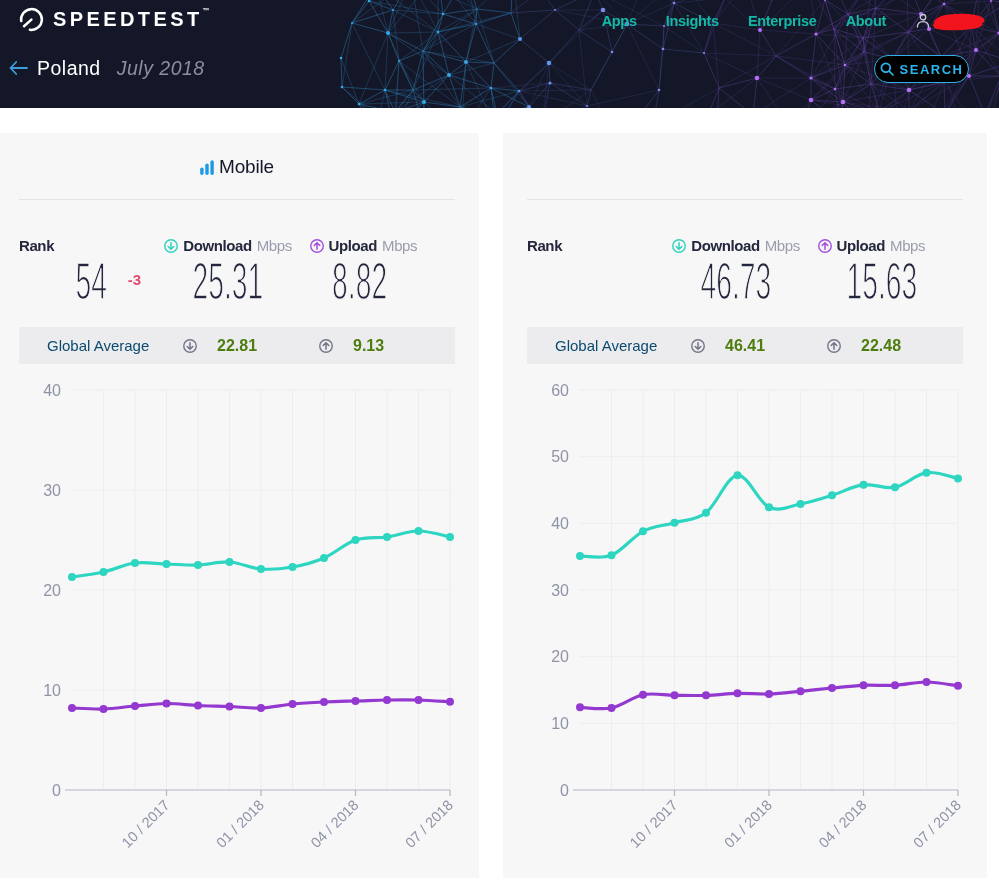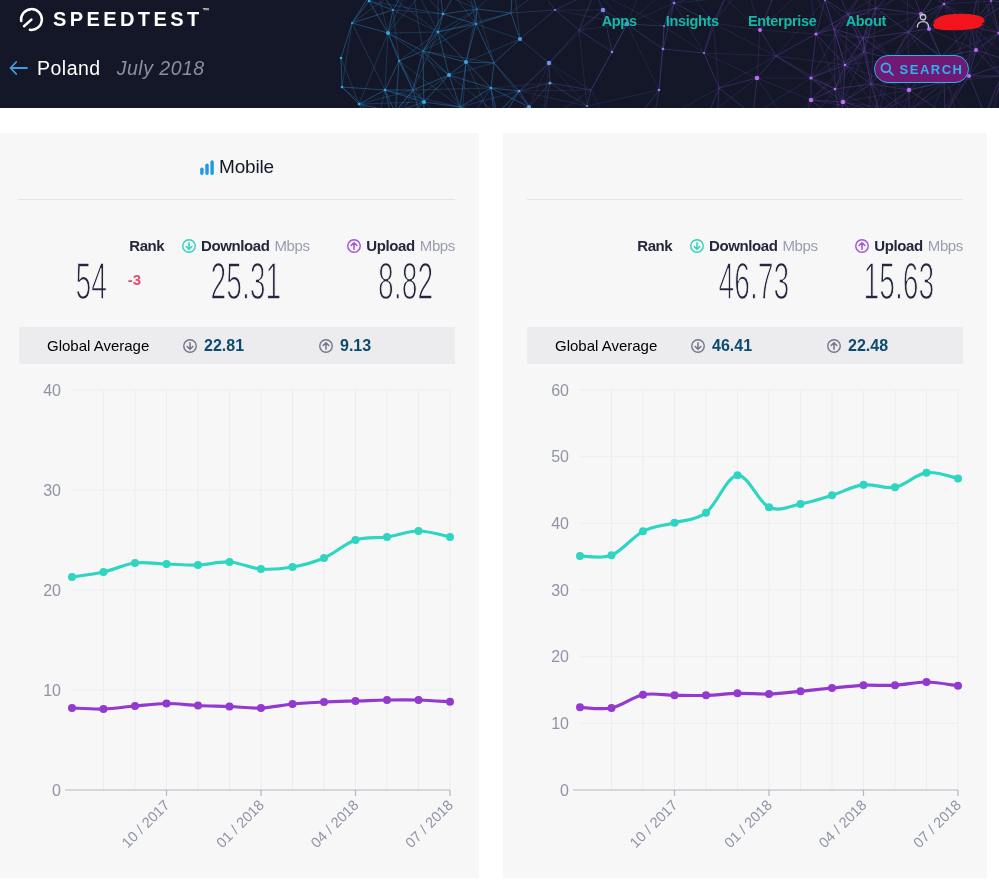--- a/index.html
+++ b/index.html
@@ -7,35 +7,35 @@
 .hdr { position:absolute; top:0; left:0; width:999px; height:108px; background:#141727; overflow:hidden; }
 .logo { position:absolute; left:19px; top:7px; display:flex; align-items:center; }
 .logotext { color:#fff; font-size:20px; font-weight:bold; letter-spacing:3.4px; margin-left:9px; }
 .tm { font-size:7px; vertical-align:top; position:relative; top:-1px; letter-spacing:0; }
 .nav { position:absolute; top:13px; right:113px; display:flex; gap:29px; }
 .nav a { color:#14b8a6; font-size:14.5px; font-weight:bold; text-decoration:none; letter-spacing:-0.3px; }
 .redblob { position:absolute; left:931px; top:12px; }
 .row2 { position:absolute; left:9px; top:54px; height:28px; display:flex; align-items:center; }
 .pl { color:#fff; font-size:19.5px; margin-left:9px; letter-spacing:0.5px; }
 .jd { color:#8b8fa1; font-size:19.5px; font-style:italic; margin-left:16px; letter-spacing:0.5px;}
-.search { position:absolute; left:874px; top:55px; width:95px; height:28px; border:1.5px solid #2fb0e8; border-radius:14px; display:flex; align-items:center; justify-content:center; gap:6px; background:#701a75; color:#2db4ee; font-size:13px; font-weight:bold; letter-spacing:1.5px; }
+.search { position:absolute; left:874px; top:55px; width:95px; height:28px; border:1.5px solid #2fb0e8; border-radius:14px; display:flex; align-items:center; justify-content:center; gap:6px; background:#000000; color:#2db4ee; font-size:13px; font-weight:bold; letter-spacing:1.5px; }
 .card { position:absolute; top:133px; width:484px; height:745px; background:#f7f7f8; }
 .c1 { left:-5px; } .c2 { left:503px; }
 .ctitle { position:absolute; top:23px; left:0; width:100%; display:flex; align-items:center; justify-content:center; gap:5px; }
 .ctitle span { font-size:19px; color:#15182b; letter-spacing:-0.2px; }
 .stats { position:absolute; top:104px; left:24px; width:436px; display:flex; }
-.col { width:145.3px; display:flex; flex-direction:column; align-items:flex-end; }
+.col { width:145.3px; display:flex; flex-direction:column; align-items:flex-start; }
 .slabel { font-size:15px; font-weight:bold; color:#25273c; display:flex; align-items:center; gap:5px; height:17px; letter-spacing:-0.4px;}
 .slabel .mb { font-weight:normal; color:#9a9dad; }
 .bignum { font-size:51px; color:#23263c; margin-top:-5px; transform:scaleX(0.555); transform-origin:center; white-space:nowrap; line-height:1.28; -webkit-text-stroke:1.5px #f7f7f8; }
 .rankwrap { position:relative; display:flex; justify-content:center; width:100%; }
 .rchange { position:absolute; left:calc(50% + 36px); top:17px; font-size:15px; font-weight:bold; color:#e8486d; }
 .gbar { position:absolute; top:194px; left:24px; width:436px; height:37px; background:#ececee; display:flex; align-items:center; }
-.gtext { color:#000000; font-size:15px; position:absolute; left:28px; }
-.gval { position:absolute; display:flex; align-items:center; gap:7px; font-size:16px; font-weight:bold; color:#0c4a6e; }
+.gtext { color:#0c4a6e; font-size:15px; position:absolute; left:28px; }
+.gval { position:absolute; display:flex; align-items:center; gap:20px; font-size:16px; font-weight:bold; color:#4d7c0f; }
 .chart { position:absolute; top:0; left:0; }
 .divider { position:absolute; top:66px; left:24px; width:436px; height:1px; background:#e4e4e8; }
 </style>
 </head>
 <body>
 <div class="hdr">
 <svg width="999" height="108" viewBox="0 0 999 108" style="position:absolute;top:0;left:0">
 <path d="M376 -15L411 -20M376 -15L369 1M376 -15L393 10M376 -15L352 23M411 -20L438 -26M411 -20L393 10M438 -26L466 -25M438 -26L443 14M466 -25L443 14M466 -25L477 9M513 -25L511 13M369 1L393 10M369 1L352 23M369 1L388 33M393 10L352 23M393 10L388 33M443 14L477 9M443 14L438 32M443 14L476 24M443 14L423 51M477 9L511 13M477 9L476 24M511 13L476 24M511 13L520 39M352 23L388 33M352 23L341 58M388 33L399 61M388 33L423 51M438 32L476 24M438 32L423 51M438 32L466 62M438 32L449 75M476 24L466 62M476 24L494 63M520 39L494 63M341 58L342 87M399 61L423 51M399 61L385 90M399 61L413 90M423 51L466 62M423 51L413 90M423 51L449 75M466 62L494 63M466 62L449 75M466 62L491 88M466 62L460 107M494 63L491 88M494 63L519 91M342 87L385 90M342 87L359 104M385 90L413 90M385 90L359 104M385 90L395 112M385 90L424 102M385 90L395 132M413 90L449 75M413 90L395 112M413 90L424 102M413 90L424 129M449 75L491 88M449 75L424 102M449 75L460 107M491 88L519 91M491 88L460 107M491 88L497 114M491 88L529 107M491 88L496 129M519 91L497 114M519 91L496 129M359 104L395 112M359 104L374 138M359 104L395 132M395 112L424 102M395 112L374 138M395 112L395 132M395 112L424 129M424 102L460 107M424 102L395 132M424 102L424 129M460 107L497 114M460 107L424 129M460 107L461 133M460 107L496 129M497 114L529 107M497 114L461 133M497 114L496 129M529 107L496 129M374 138L395 132M395 132L424 129M424 129L461 133M461 133L496 129" stroke="#2d7ab2" stroke-width="1" opacity="0.5" fill="none"></path>
 <path d="M376 -15L438 -26M376 -15L388 33M376 -15L438 32M411 -20L466 -25M411 -20L369 1M411 -20L443 14M411 -20L477 9M411 -20L352 23M411 -20L388 33M411 -20L438 32M411 -20L423 51M438 -26L369 1M438 -26L477 9M438 -26L388 33M438 -26L438 32M438 -26L476 24M466 -25L513 -25M466 -25L541 -10M466 -25L476 24M513 -25L477 9M513 -25L520 39M369 1L443 14M393 10L443 14M393 10L438 32M393 10L399 61M477 9L438 32M477 9L423 51M477 9L466 62M477 9L494 63M511 13L438 32M352 23L342 87M352 23L385 90M388 33L438 32M388 33L385 90M388 33L413 90M388 33L449 75M388 33L359 104M438 32L399 61M438 32L413 90M476 24L520 39M476 24L423 51M520 39L466 62M341 58L359 104M399 61L395 112M399 61L424 102M399 61L460 107M399 61L395 132M423 51L494 63M423 51L424 102M423 51L460 107M423 51L424 129M466 62L461 133M466 62L496 129M494 63L449 75M494 63L529 107M342 87L395 132M385 90L460 107M385 90L374 138M413 90L491 88M413 90L359 104M413 90L374 138M413 90L395 132M449 75L395 112M449 75L497 114M491 88L461 133M519 91L460 107M359 104L424 102M424 102L374 138M424 102L461 133M497 114L424 129M497 114L542 124M496 129L542 124" stroke="#2d7ab2" stroke-width="1" opacity="0.3" fill="none"></path>
 <path d="M513 -25L541 -10M541 -10L511 13M541 -10L555 10M595 -9L555 10M595 -9L603 10M595 -9L579 30M646 -22L680 -21M646 -22L674 3M680 -21L674 3M511 13L555 10M555 10L520 39M555 10L579 30M603 10L579 30M603 10L627 24M603 10L612 52M674 3L664 26M674 3L713 23M520 39L549 63M579 30L549 63M579 30L612 52M627 24L664 26M627 24L612 52M627 24L663 49M664 26L663 49M549 63L519 91M549 63L550 83M612 52L591 90M663 49L704 53M663 49L659 90M519 91L550 83M519 91L529 107M519 91L542 124M550 83L591 90M550 83L529 107M550 83L587 106M550 83L542 124M591 90L587 106M659 90L640 115M659 90L653 124M529 107L542 124M587 106L616 140M640 115L616 140M640 115L653 124M616 140L653 124" stroke="#5a64c0" stroke-width="1" opacity="0.3" fill="none"></path>

